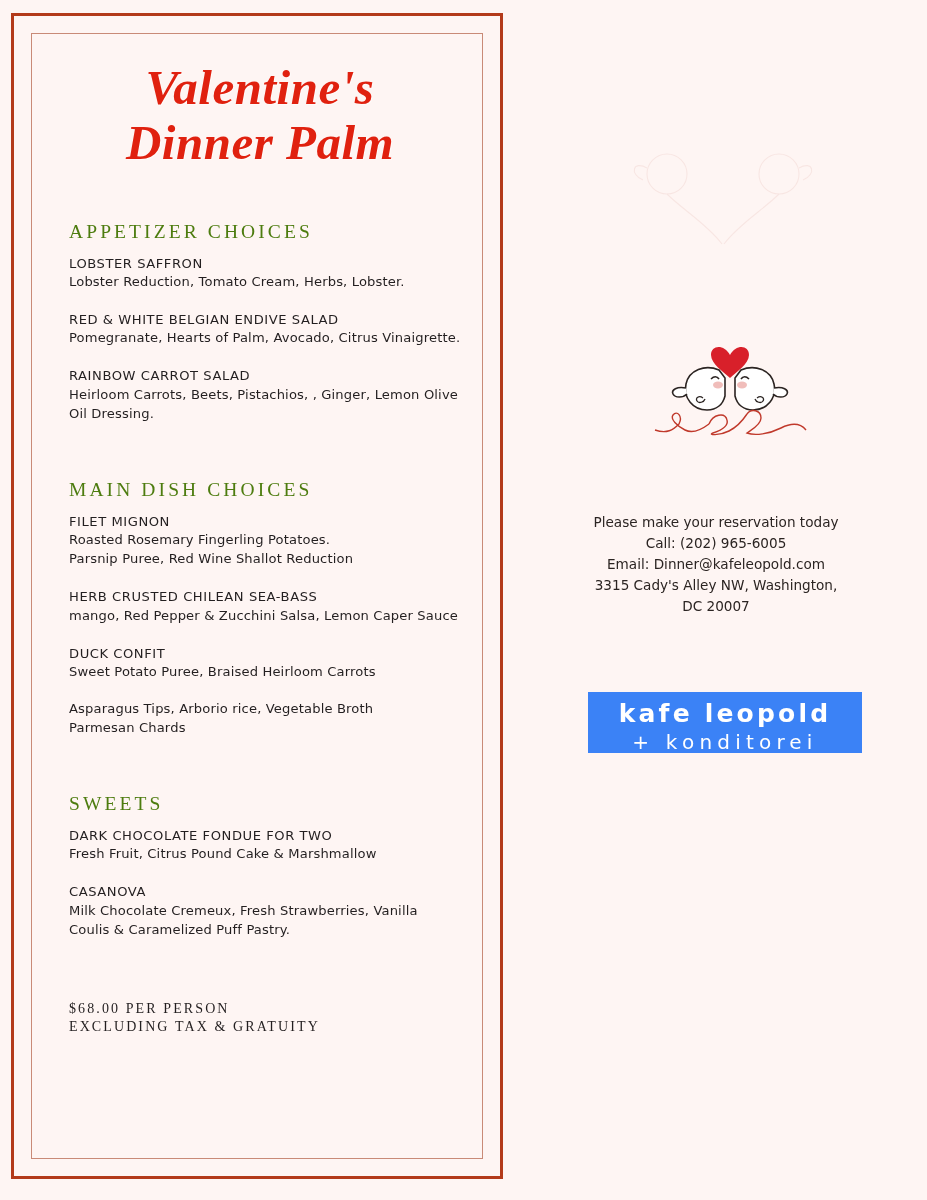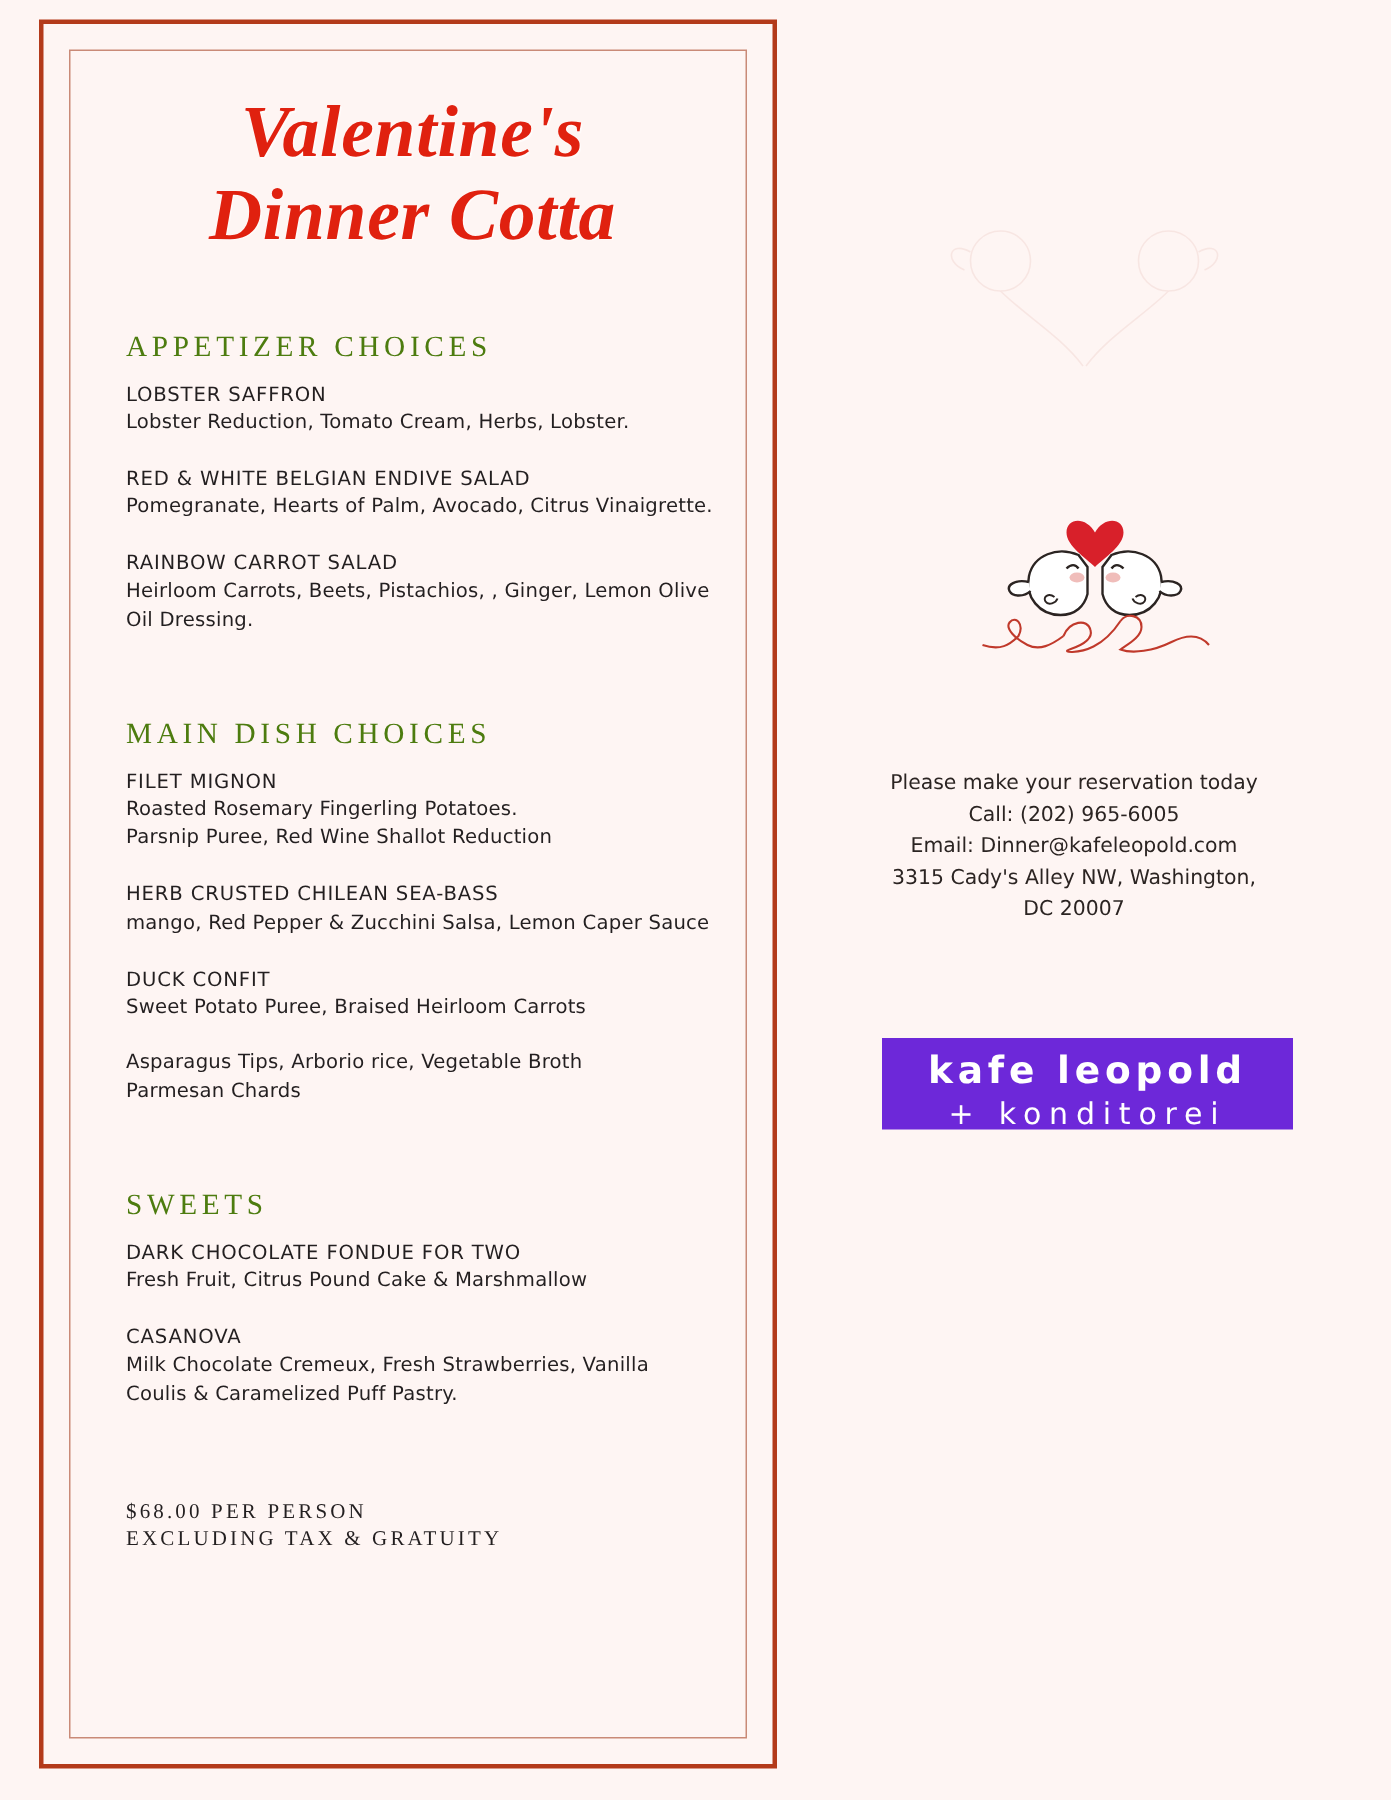--- a/index.html
+++ b/index.html
@@ -11,21 +11,21 @@
     height: 1200px;
     background: #FEF5F3;
     font-family: "Liberation Sans", sans-serif;
     position: relative;
     overflow: hidden;
   }
 
   
   .menu-frame-outer {
     position: absolute;
-    left: 26px;
+    left: 11px;
     top: 13px;
     width: 492px;
     height: 1166px;
     border: 3px solid #B33A1A;
     box-sizing: border-box;
   }
   .menu-frame-inner {
     position: absolute;
     left: 17px;
     top: 17px;
@@ -145,21 +145,21 @@
   }
   .reservation div { white-space: nowrap; }
 
   
   .logo-box {
     position: absolute;
     left: 83px;
     top: 692px;
     width: 274px;
     height: 61px;
-    background: #6d28d9;
+    background: #3b82f6;
     color: #FFFFFF;
     text-align: center;
   }
   .logo-line1 {
     font-family: "DejaVu Sans", sans-serif;
     font-weight: bold;
     font-size: 25px;
     letter-spacing: 3.2px;
     line-height: 1;
     padding-top: 9px;
@@ -175,21 +175,21 @@
 </head>
 <body>
 
 <div class="menu-frame-outer">
   <div class="menu-frame-inner"></div>
 
   <div class="menu-content">
 
     <h1 class="menu-title">
       <span>Valentine's</span>
-      <span class="line2">Dinner Cotta</span>
+      <span class="line2">Dinner Palm</span>
     </h1>
 
     <section class="section" id="section-appetizers">
       <h2 class="section-title">APPETIZER CHOICES</h2>
       <ul class="items">
         <li class="menu-item">
           <p class="item-name">LOBSTER SAFFRON</p>
           <p class="item-desc">Lobster Reduction, Tomato Cream, Herbs, Lobster.</p>
         </li>
         <li class="menu-item">

